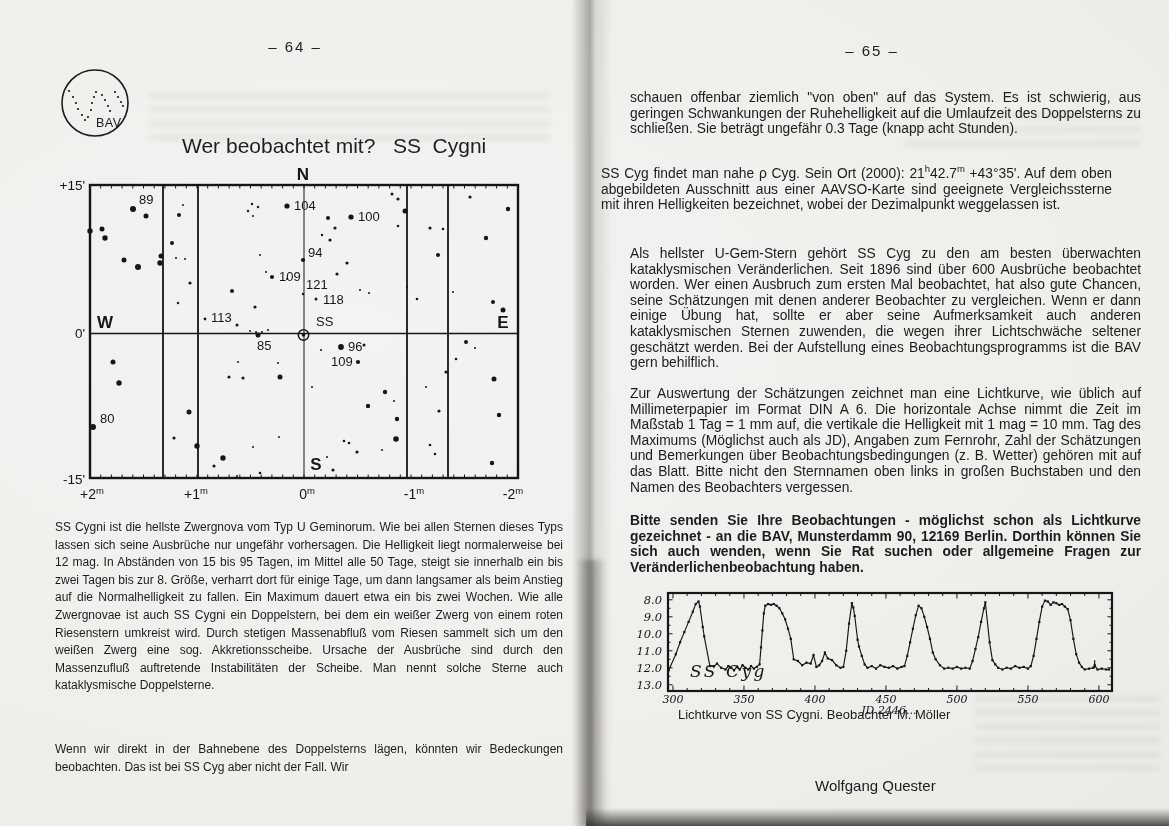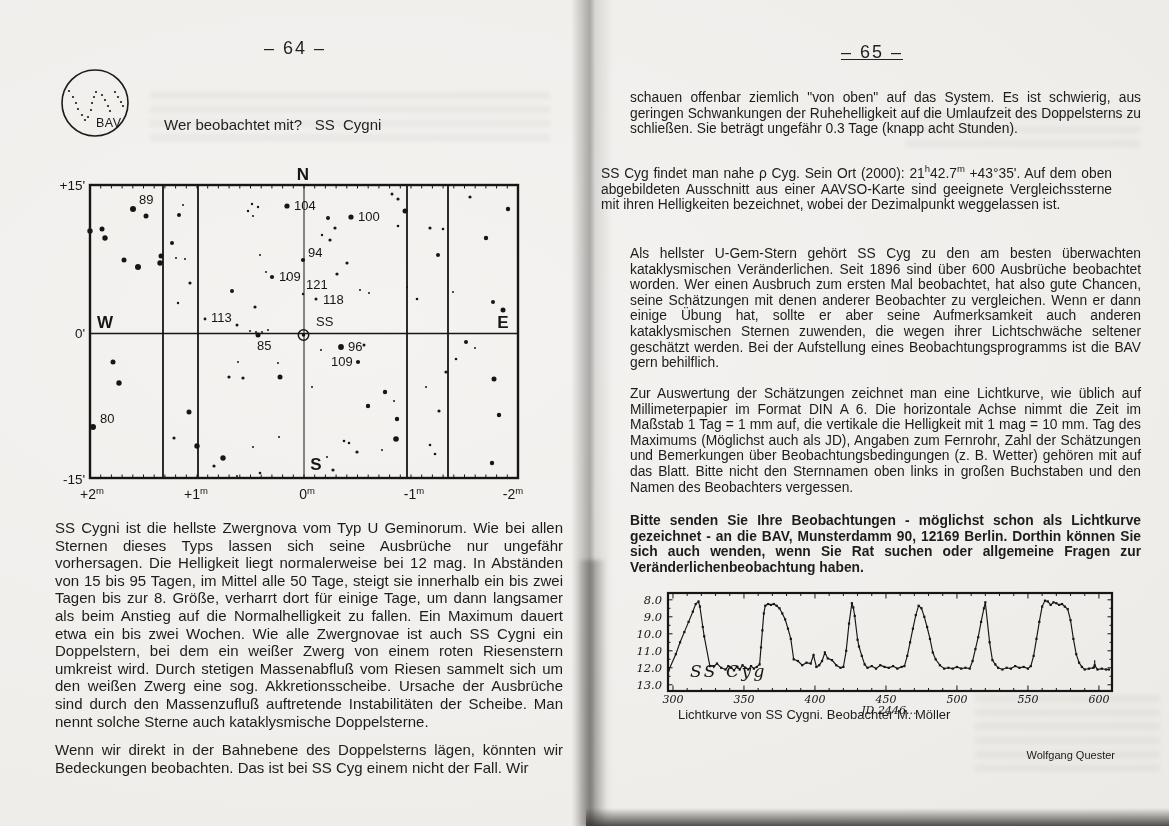--- a/index.html
+++ b/index.html
@@ -1,26 +1,26 @@
 <!DOCTYPE html>
 <html><head>
 <meta charset="utf-8">
 <style>
   html,body{margin:0;padding:0;background:#dddcd9;}
   .scan{position:relative;width:1169px;height:826px;overflow:hidden;
     background:radial-gradient(120% 100% at 30% 40%, #f4f3f1 0%, #f0eeeb 55%, #e9e7e3 100%);
     font-family:"Liberation Sans",sans-serif;color:#1b1b1b;}
-  .pageno{position:absolute;font-size:18px;letter-spacing:2px;color:#222;}
-  .title{position:absolute;font-size:15px;white-space:pre;color:#1f1f1f;margin:0;font-weight:400;}
+  .pageno{position:absolute;font-size:15px;letter-spacing:2px;color:#222;}
+  .title{position:absolute;font-size:21px;white-space:pre;color:#1f1f1f;margin:18px;font-weight:400;}
   .para{position:absolute;text-align:justify;margin:0;color:#1c1c1c;}
-  .pl{font-size:15px;line-height:17.6px;}
+  .pl{font-size:12px;line-height:17.6px;}
   .pr{font-size:13.8px;line-height:15.6px;}
   .pr sup{font-size:9.5px;line-height:0;}
   .caption{position:absolute;font-size:13px;color:#1c1c1c;}
-  .signature{position:absolute;font-size:11px;text-align:right;color:#1c1c1c;}
+  .signature{position:absolute;font-size:15px;color:#1c1c1c;margin-top:28px;}
   svg{position:absolute;overflow:visible;}
   .gutter{position:absolute;left:571px;top:0;width:42px;height:826px;
     background:linear-gradient(to right, rgba(90,88,84,0) 0%, rgba(100,97,93,.50) 45%, rgba(130,127,122,.22) 58%, rgba(246,245,243,0) 100%);}
   .gutter-b{position:absolute;left:576px;top:560px;width:30px;height:266px;filter:blur(2px);
     background:linear-gradient(to right, rgba(70,68,64,0), rgba(70,68,64,.45), rgba(70,68,64,0));}
   .shadow-br{position:absolute;left:586px;top:808px;width:583px;height:18px;
     background:linear-gradient(to bottom, rgba(45,43,40,0), rgba(40,38,35,.8));}
   .ghost{position:absolute;filter:blur(2px);opacity:.5;
     background:repeating-linear-gradient(180deg, rgba(125,120,110,.16) 0 7px, rgba(0,0,0,0) 7px 14px);}
 </style>
@@ -284,29 +284,29 @@
         <text x="40" y="173" text-anchor="end" font-size="13.5" font-family="&quot;Liberation Sans&quot;,sans-serif" fill="#161616">0'</text>
         <text x="40" y="319" text-anchor="end" font-size="13.5" font-family="&quot;Liberation Sans&quot;,sans-serif" fill="#161616">-15'</text>
         <text x="47" y="334" text-anchor="middle" font-size="14" font-family="&quot;Liberation Sans&quot;,sans-serif" fill="#161616">+2<tspan dy="-5" font-size="9.5">m</tspan></text>
         <text x="151" y="334" text-anchor="middle" font-size="14" font-family="&quot;Liberation Sans&quot;,sans-serif" fill="#161616">+1<tspan dy="-5" font-size="9.5">m</tspan></text>
         <text x="262" y="334" text-anchor="middle" font-size="14" font-family="&quot;Liberation Sans&quot;,sans-serif" fill="#161616">0<tspan dy="-5" font-size="9.5">m</tspan></text>
         <text x="369" y="334" text-anchor="middle" font-size="14" font-family="&quot;Liberation Sans&quot;,sans-serif" fill="#161616">-1<tspan dy="-5" font-size="9.5">m</tspan></text>
         <text x="468" y="334" text-anchor="middle" font-size="14" font-family="&quot;Liberation Sans&quot;,sans-serif" fill="#161616">-2<tspan dy="-5" font-size="9.5">m</tspan></text>
       </svg>
 
     <p class="para pl" style="left:55px;top:519px;width:508px;">SS Cygni ist die hellste Zwergnova vom Typ U Geminorum. Wie bei allen Sternen dieses Typs lassen sich seine Ausbrüche nur ungefähr  vorhersagen. Die Helligkeit liegt normalerweise bei 12 mag. In Abständen von 15 bis 95 Tagen, im Mittel alle 50 Tage, steigt sie innerhalb ein bis zwei Tagen bis zur 8. Größe, verharrt dort für einige Tage, um dann langsamer als beim Anstieg auf die Normalhelligkeit zu fallen. Ein Maximum dauert etwa ein bis zwei Wochen. Wie alle Zwergnovae ist auch SS Cygni ein Doppelstern, bei dem ein weißer Zwerg von einem roten Riesenstern umkreist wird. Durch stetigen Massenabfluß vom Riesen sammelt sich um den weißen Zwerg eine sog. Akkretionsscheibe. Ursache der Ausbrüche sind durch den Massenzufluß auftretende Instabilitäten der Scheibe. Man nennt solche Sterne auch kataklysmische Doppelsterne.</p>
-    <p class="para pl" style="left:55px;top:741px;width:508px;">Wenn wir direkt in der Bahnebene des Doppelsterns lägen, könnten wir Bedeckungen beobachten. Das ist bei SS Cyg einem nicht der Fall. Wir</p>
+    <p class="para pl" style="left:55px;top:741px;width:508px;">Wenn wir direkt in der Bahnebene des Doppelsterns lägen, könnten wir Bedeckungen beobachten. Das ist bei SS Cyg aber nicht der Fall. Wir</p>
   </div>
 
   <div class="gutter"></div>
   <div class="gutter-b"></div>
   <div class="shadow-br"></div>
 
   <div>
-    <div class="pageno" style="left:817px;top:42px;width:110px;text-align:center;text-decoration:underline;">– 65 –</div>
+    <div class="pageno" style="left:817px;top:42px;width:110px;text-align:center;">– 65 –</div>
 
     <p class="para pr" style="left:630px;top:90px;width:511px;">schauen offenbar ziemlich "von oben" auf das System. Es ist schwierig, aus geringen Schwankungen der Ruhehelligkeit auf die Umlaufzeit des Doppelsterns zu schließen. Sie beträgt ungefähr 0.3 Tage (knapp acht Stunden).</p>
 
     <p class="para pr" style="left:601px;top:166px;width:511px;"><span>SS Cyg findet man nahe ρ Cyg. Sein Ort (2000): 21</span><sup>h</sup><span>42.7</span><sup>m</sup><span> +43°35'. Auf dem oben abgebildeten Ausschnitt aus einer AAVSO-Karte sind geeignete Vergleichssterne mit ihren Helligkeiten bezeichnet, wobei der Dezimalpunkt weggelassen ist.</span></p>
 
     <p class="para pr" style="left:630px;top:246px;width:511px;">Als hellster U-Gem-Stern gehört SS Cyg zu den am besten überwachten kataklysmischen Veränderlichen. Seit 1896 sind über 600 Ausbrüche beobachtet worden. Wer einen Ausbruch zum ersten Mal beobachtet, hat also gute Chancen, seine Schätzungen mit denen anderer Beobachter zu vergleichen. Wenn er dann einige Übung hat, sollte er aber seine Aufmerksamkeit auch anderen kataklysmischen Sternen zuwenden, die wegen ihrer Lichtschwäche seltener geschätzt werden. Bei der Aufstellung eines Beobachtungsprogramms ist die BAV gern behilflich.</p>
     <p class="para pr" style="left:630px;top:386px;width:511px;">Zur Auswertung der Schätzungen zeichnet man eine Lichtkurve, wie üblich auf Millimeterpapier im Format DIN A 6. Die horizontale Achse nimmt die Zeit im Maßstab 1 Tag = 1 mm auf, die vertikale die Helligkeit mit 1 mag = 10 mm. Tag des Maximums (Möglichst auch als JD), Angaben zum Fernrohr, Zahl der Schätzungen und Bemerkungen über Beobachtungsbedingungen (z. B. Wetter) gehören mit auf das Blatt. Bitte nicht den Sternnamen oben links in großen Buchstaben und den Namen des Beobachters vergessen.</p>
     <p class="para pr" style="left:630px;top:513px;width:511px;font-weight:bold;">Bitte senden Sie Ihre Beobachtungen - möglichst schon als Lichtkurve gezeichnet - an die BAV, Munsterdamm 90, 12169 Berlin. Dorthin können Sie sich auch wenden, wenn Sie Rat suchen oder allgemeine Fragen zur Veränderlichenbeobachtung haben.</p>
 
     <svg id="lightcurve" width="540" height="135" viewBox="0 0 540 135" style="left:615px;top:585px;">

